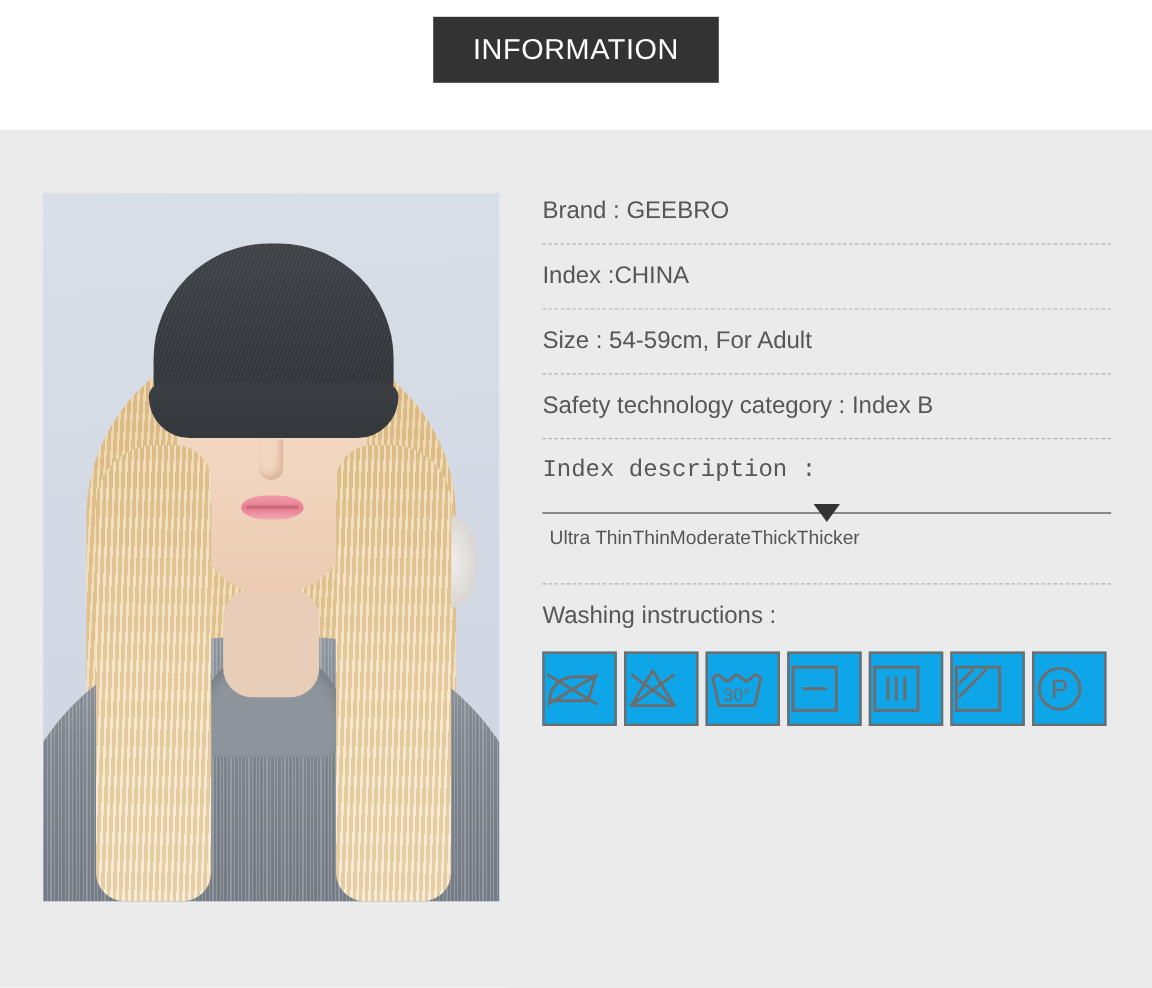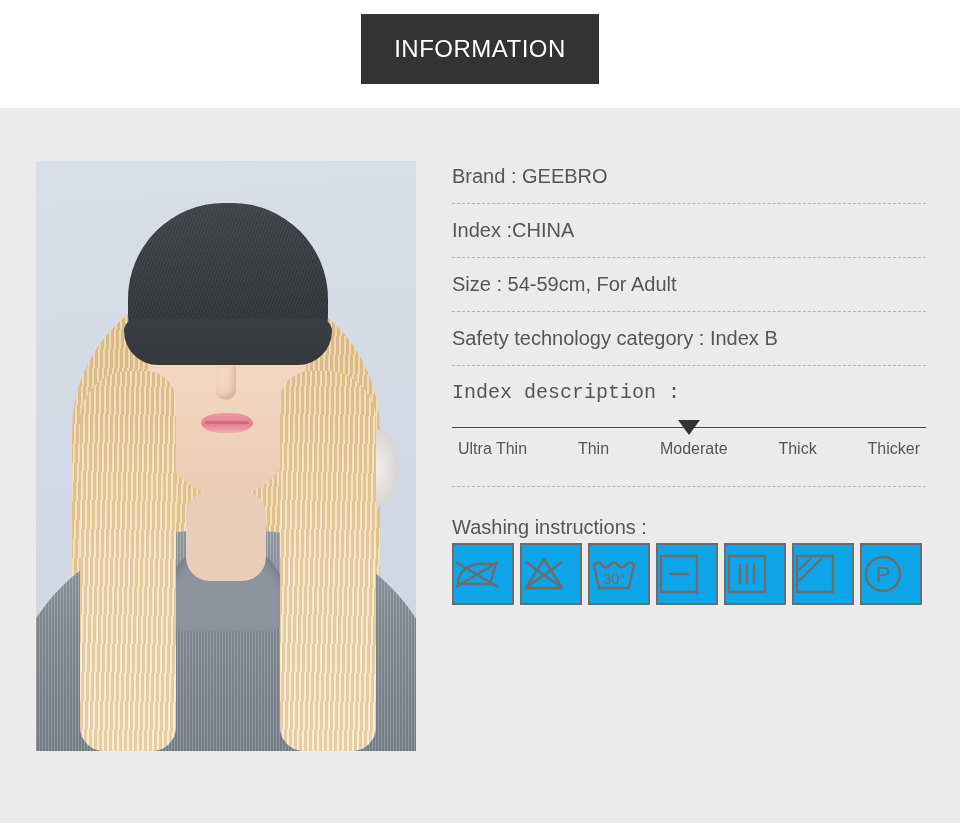--- a/index.html
+++ b/index.html
@@ -18,21 +18,21 @@
   
   .header-band {
     position: absolute;
     left: 0; top: 0;
     width: 960px; height: 108px;
     background: #ffffff;
   }
   .header-badge {
     position: absolute;
     left: 361px; top: 14px;
-    width: 238px; height: 70px;
+    width: 238px; height: 55px;
     background: #333333;
     display: flex;
     align-items: center;
     justify-content: center;
   }
   .header-badge-text {
     color: #ffffff;
     font-size: 24px;
     letter-spacing: 0.5px;
     font-weight: 400;
@@ -275,40 +275,40 @@
     border-left: 11px solid transparent;
     border-right: 11px solid transparent;
     border-top: 15px solid #333333;
     transform: translateX(-11px);
   }
   .scale-labels {
     position: absolute;
     left: 0; top: 22px;
     width: 474px;
     display: flex;
-    justify-content: space-between;
+    justify-content: flex-start;
     padding: 0 6px;
     box-sizing: border-box;
   }
   .scale-label {
     font-size: 16px;
     color: #565656;
     white-space: nowrap;
   }
   .scale-sep {
     border-bottom: 1px dashed #b3b3b3;
     height: 0;
     margin-top: 18px;
   }
 
   
   .wash-title-row {
     height: 52px;
     display: flex;
-    align-items: flex-end;
+    align-items: center;
   }
   .wash-title {
     font-size: 20px;
     color: #565656;
   }
   .wash-icons {
     display: flex;
     gap: 6px;
     margin-top: 4px;
   }

